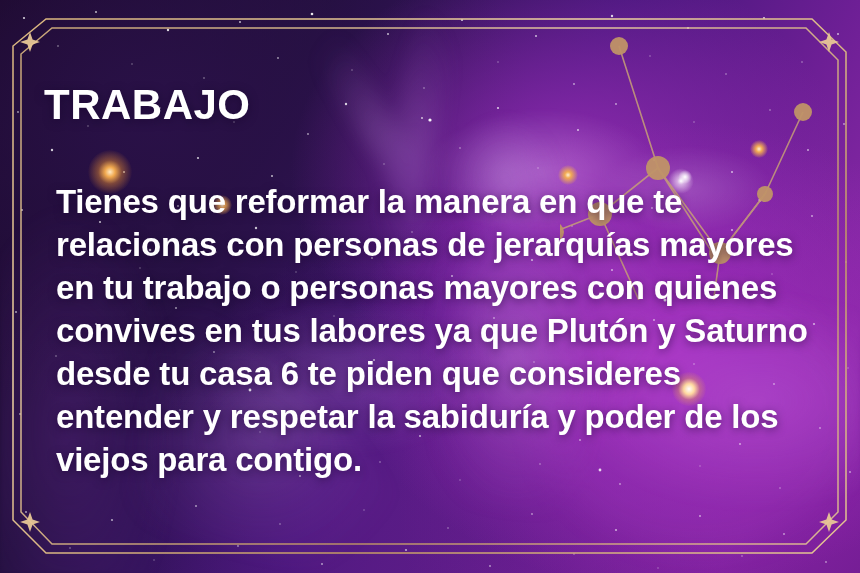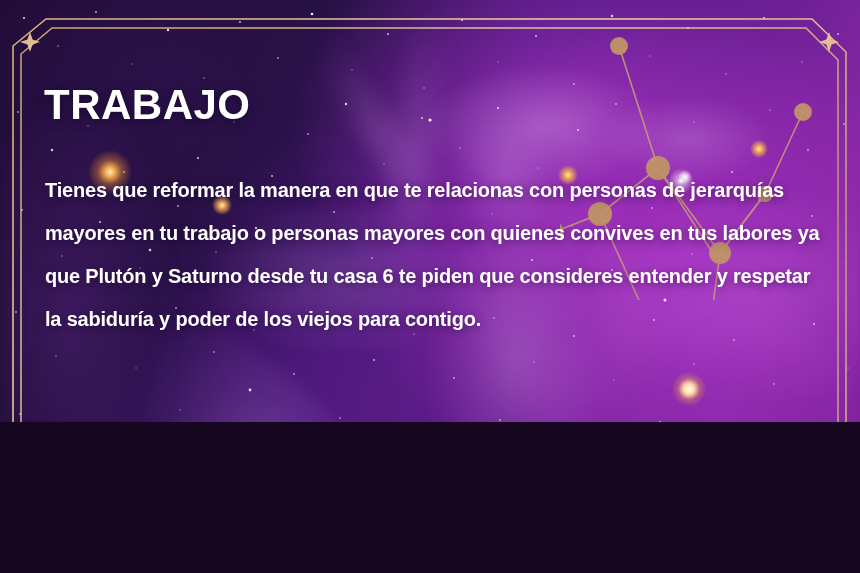--- a/index.html
+++ b/index.html
@@ -1,20 +1,20 @@
 <!DOCTYPE html>
 <html><head>
 <meta charset="utf-8">
 <style>
   html,body{margin:0;padding:0;background:#16061f;}
   *{box-sizing:border-box;}
 
   .card{
     position:relative;
-    width:860px;height:422px;
+    width:860px;height:573px;
     overflow:hidden;
     font-family:"Liberation Sans", sans-serif;
     background:#c2410c;
   }
 
   
   .bg-base{
     position:absolute;inset:0;
     background:
       radial-gradient(ellipse 520px 380px at 78% 62%, #a12fbd 0%, rgba(161,47,189,0) 62%),
@@ -60,24 +60,24 @@
   .title{
     margin:0;
     color:#ffffff;
     font-size:42px;
     font-weight:bold;
     letter-spacing:.5px;
     line-height:1;
     text-shadow:0 2px 10px rgba(20,0,40,.55);
   }
   .body{
-    margin:1px;
+    margin:12px;
     padding-top:42px;
     color:#ffffff;
-    font-size:20px;
+    font-size:33px;
     font-weight:bold;
     line-height:43px;
     letter-spacing:-.2px;
     max-width:800px;
     text-shadow:0 2px 9px rgba(25,0,45,.55);
   }
 </style>
 </head>
 <body>
 

